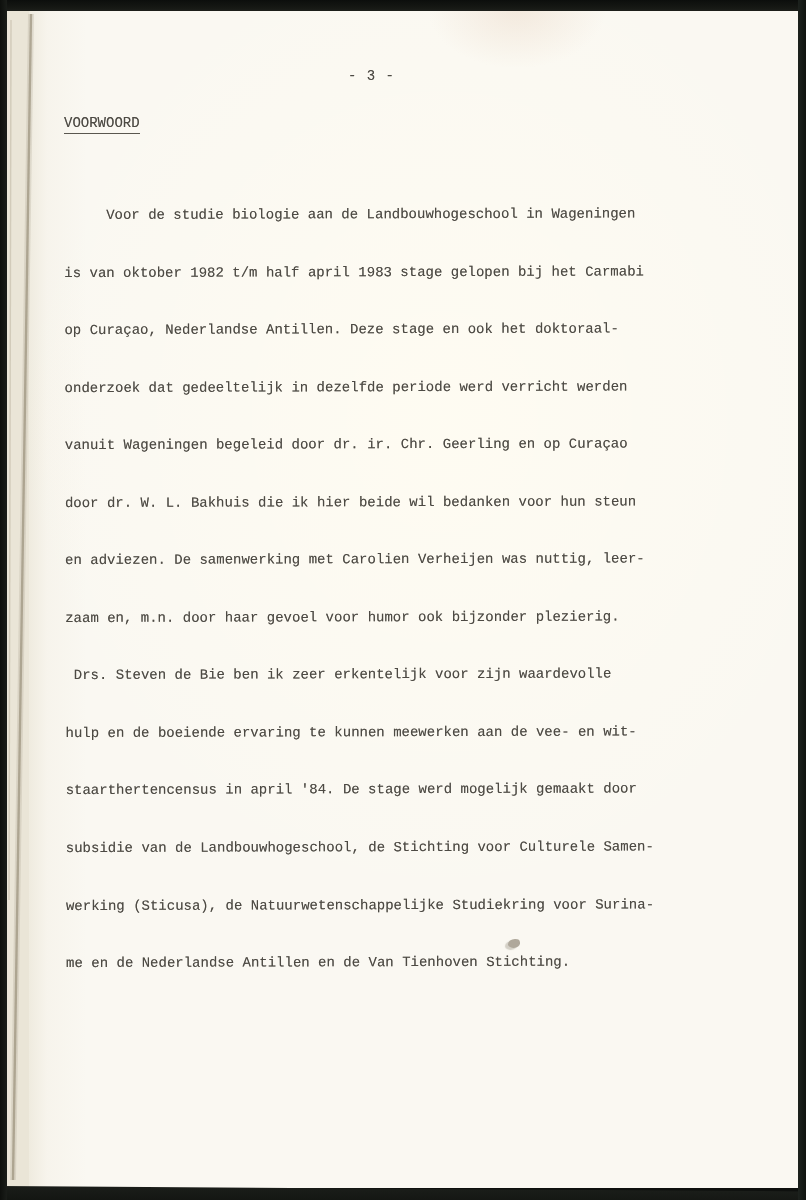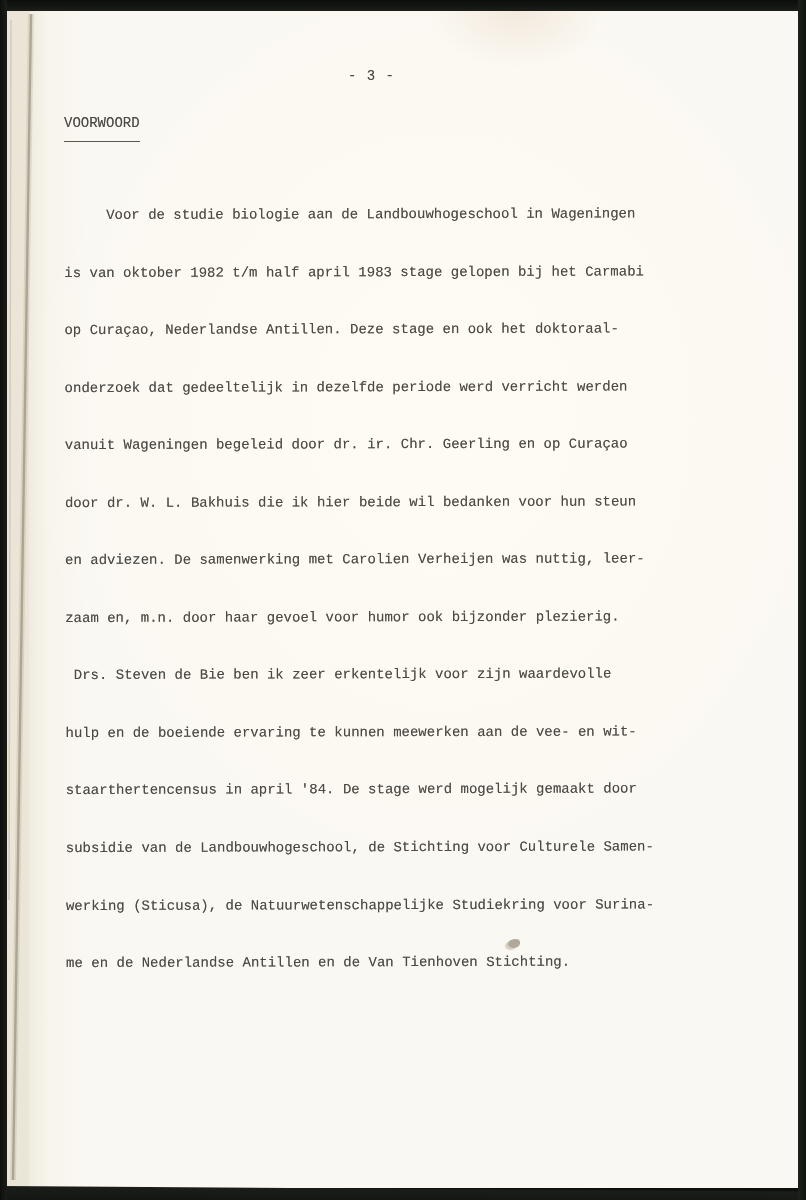--- a/index.html
+++ b/index.html
@@ -56,21 +56,21 @@
     white-space: pre;
   }
   .page-number {
     top: 68px;
     left: 348px;
     letter-spacing: 1px;
   }
   .heading {
     top: 115px;
     left: 64px;
-    padding-bottom: 10px;
+    padding-bottom: 2px;
     border-bottom: 1.6px solid #5a574f;
   }
   .paragraph {
     top: 171px;
     left: 64px;
     width: 620px;
     transform: rotate(-0.15deg);
     transform-origin: left top;
   }
   .paragraph .line {

